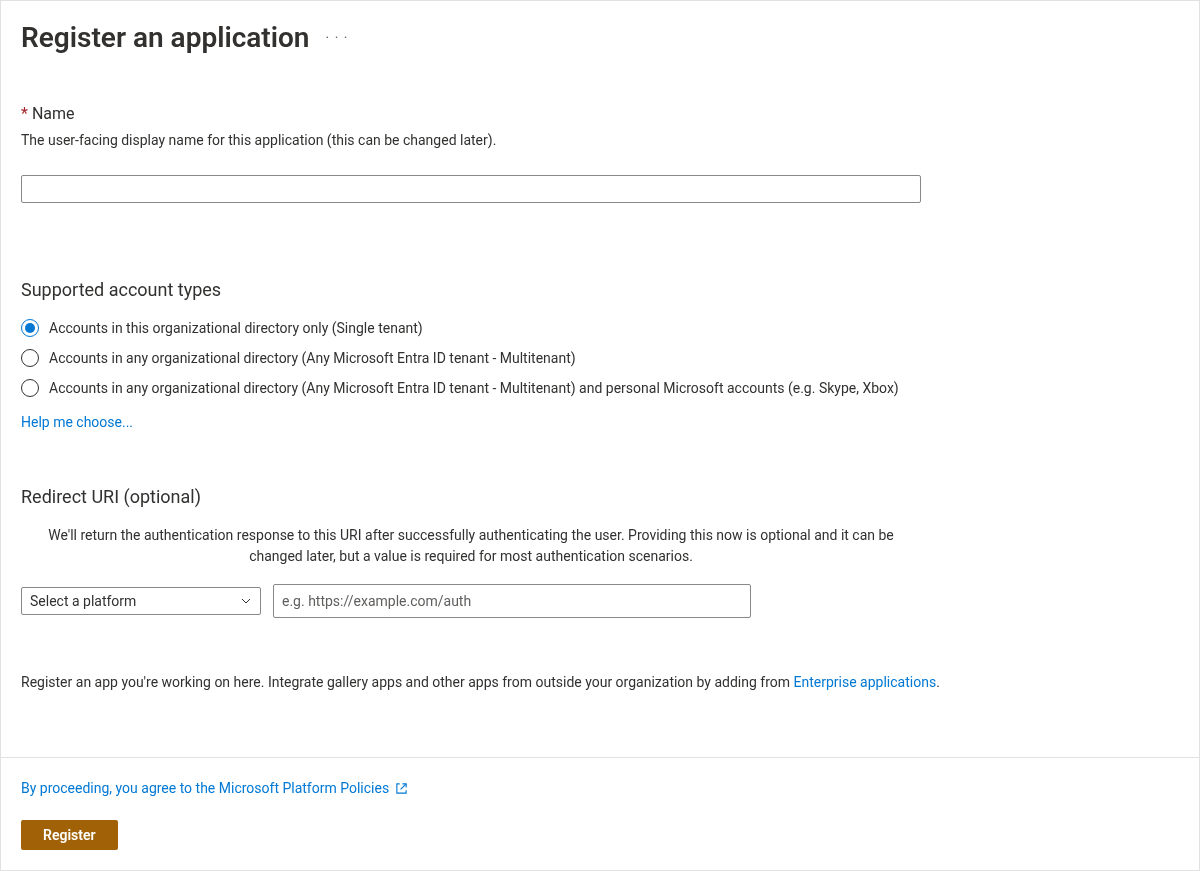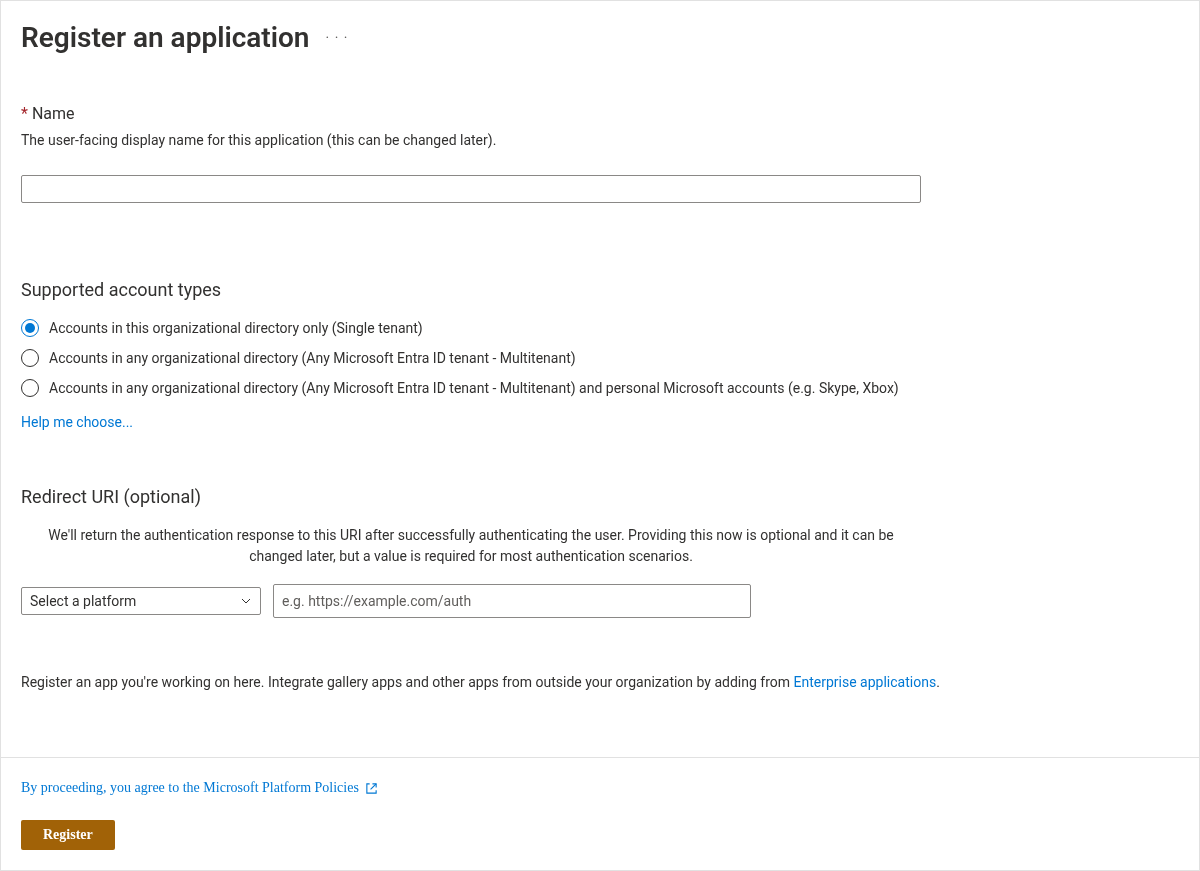--- a/index.html
+++ b/index.html
@@ -169,21 +169,20 @@
     }
     .uri-input::placeholder { color: #605e5c; }
     .info-line {
       font-size: 14px;
       color: #323130;
       margin-top: 36px;
     }
     .footer-section {
       border-top: 1px solid #e1e1e1;
       padding: 22px 20px 20px 20px;
-      font-family: Liberation Serif, serif;
     }
     .policy-link {
       color: #0078d4;
       text-decoration: none;
       font-size: 14px;
       display: inline-flex;
       align-items: center;
       gap: 6px;
       cursor: pointer;
     }

